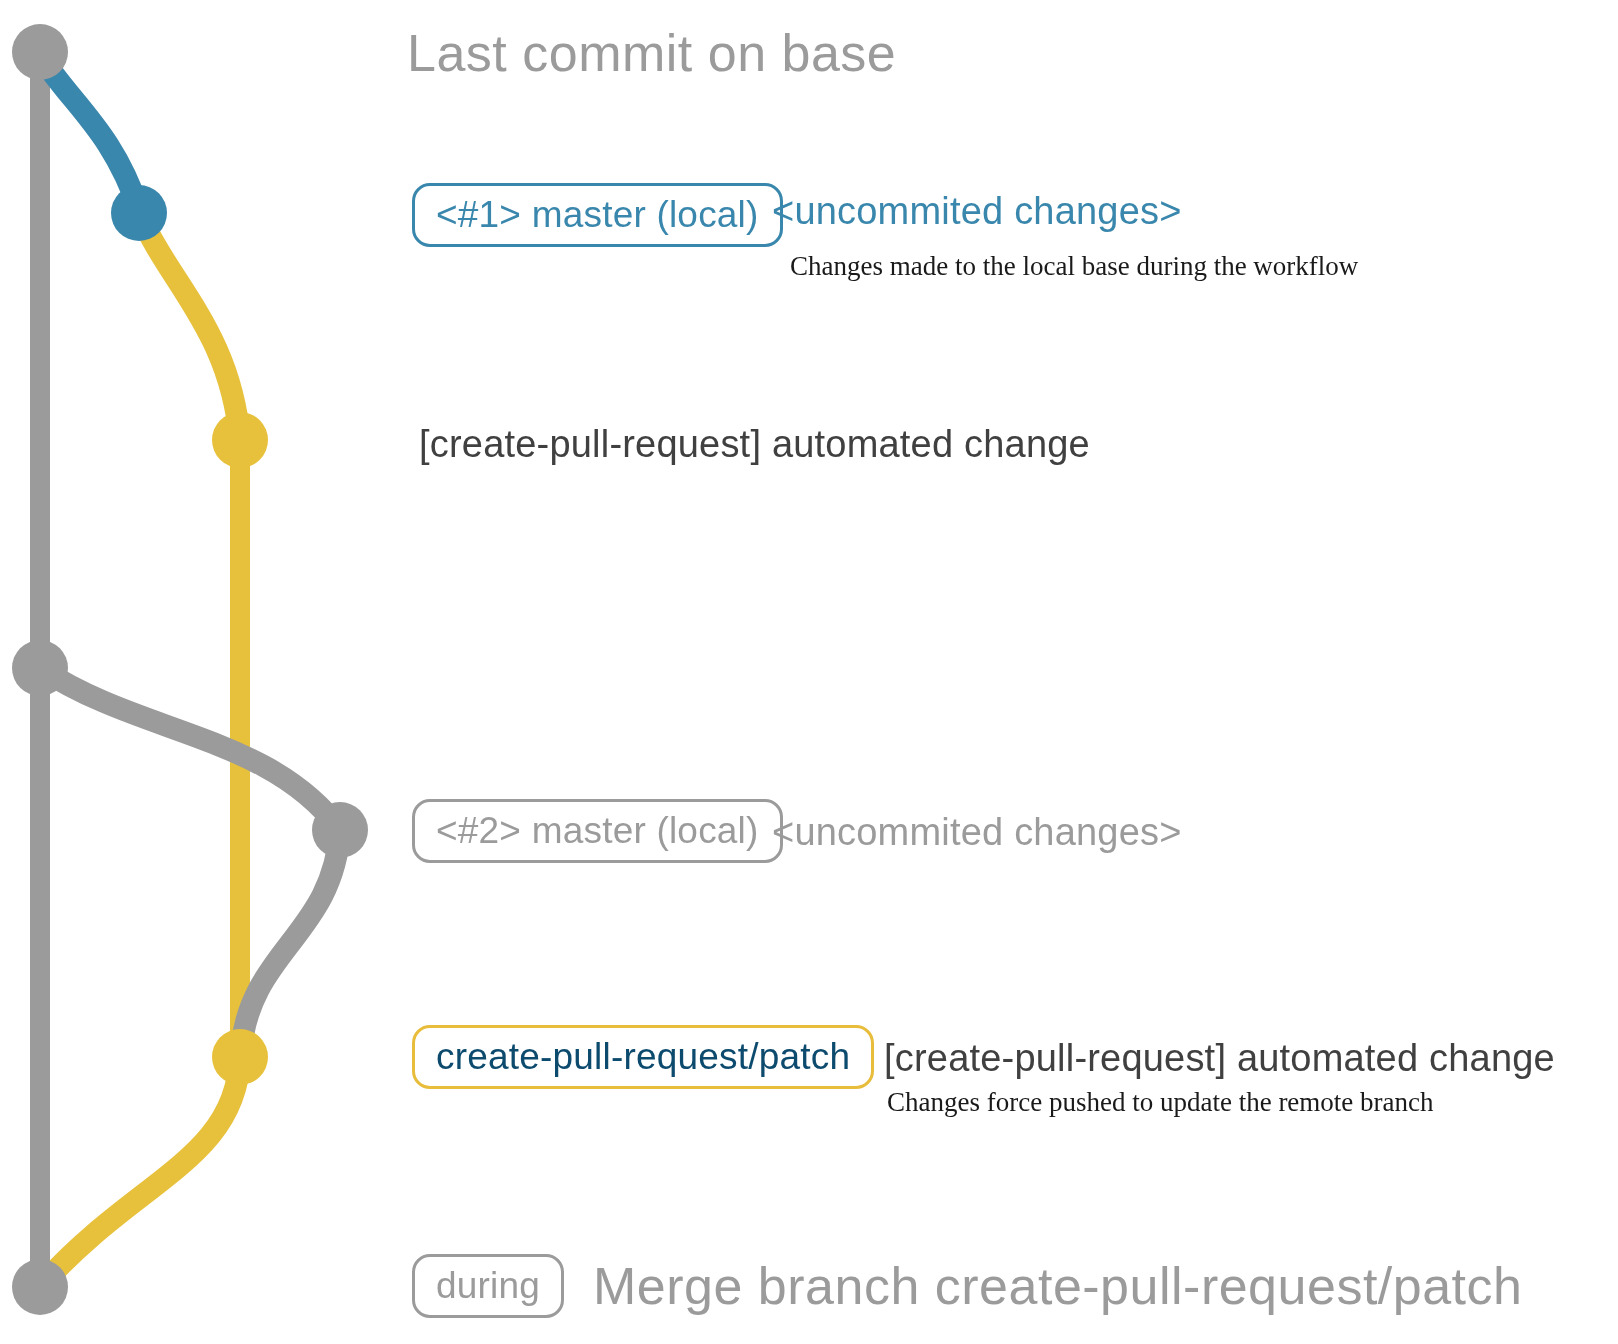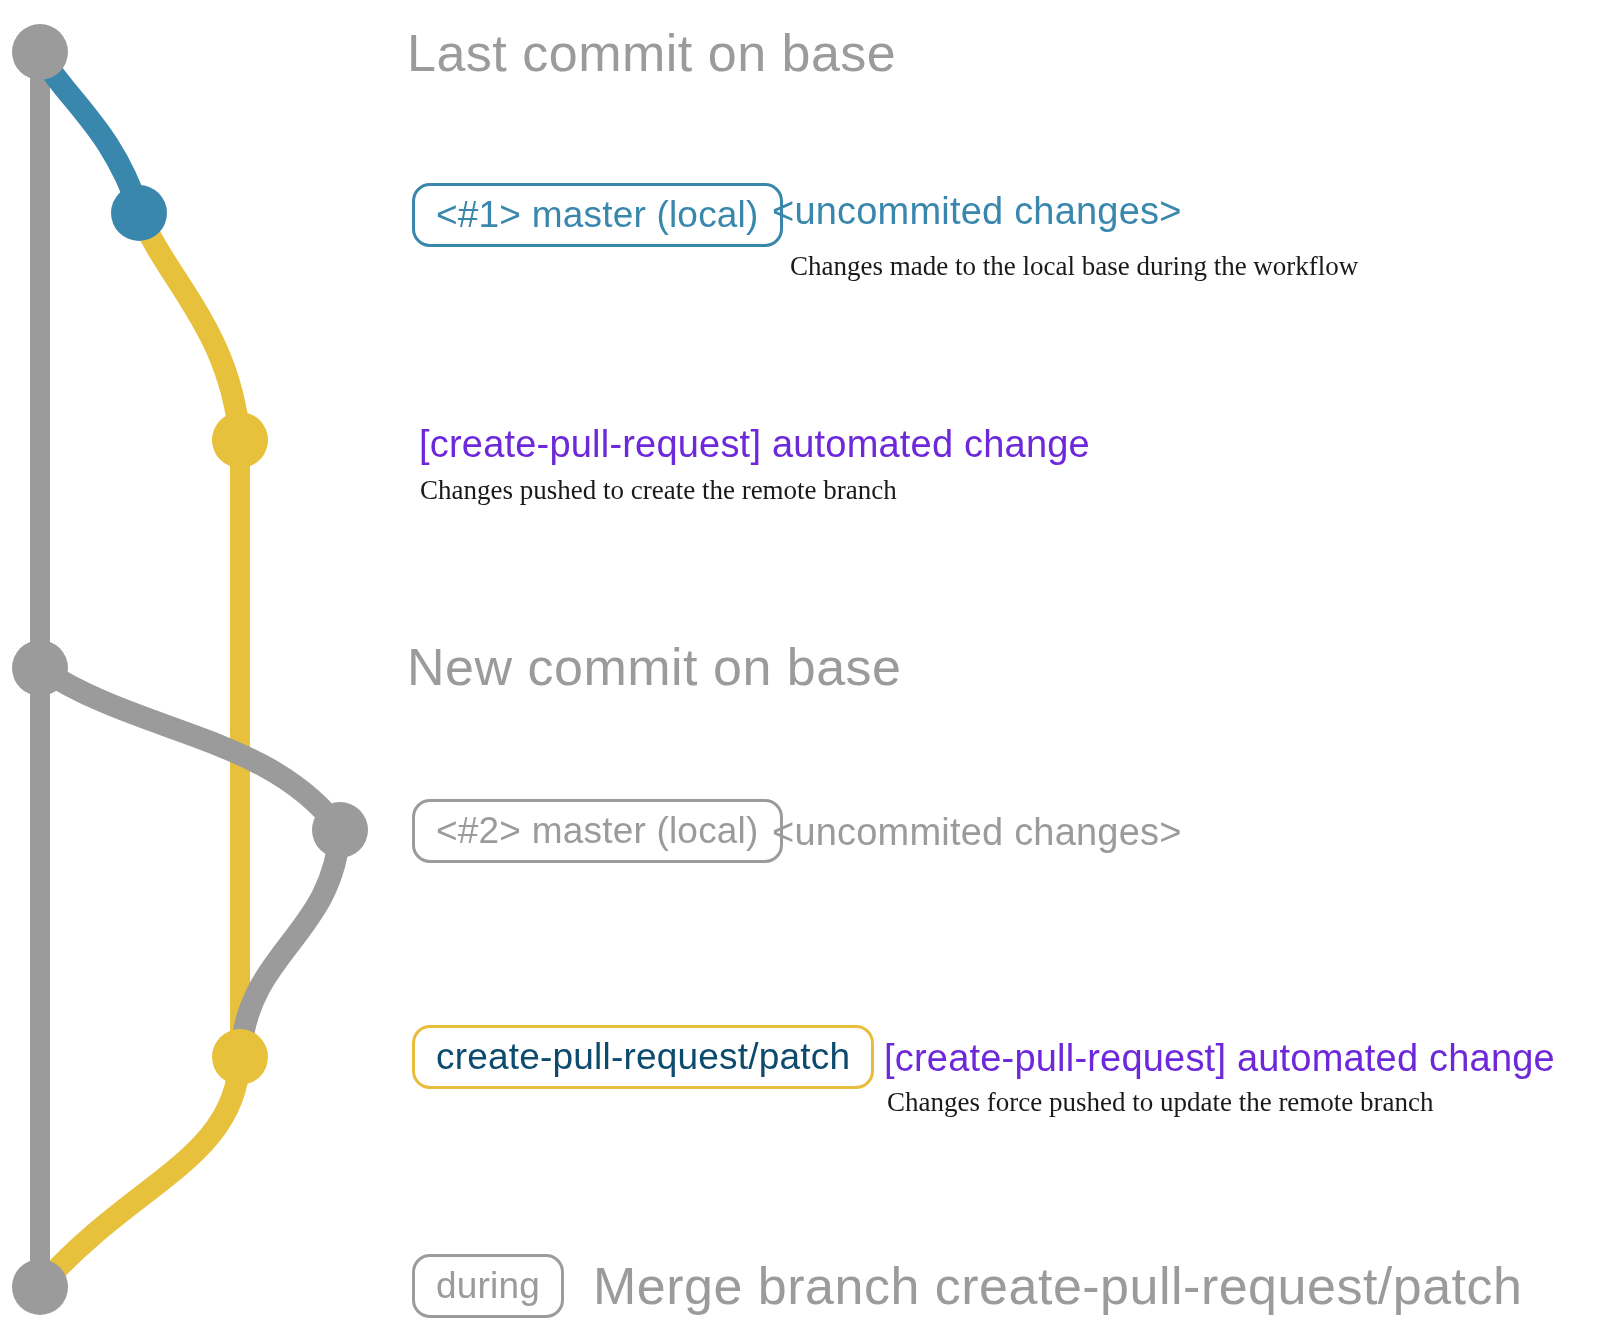--- a/index.html
+++ b/index.html
@@ -13,21 +13,21 @@
   }
   .graph-svg{position:absolute;left:0;top:0;}
   .ann{position:absolute;white-space:nowrap;}
   .vcenter{transform:translateY(-50%);}
   .gray-label{
     font-size:52px;color:#9b9b9b;letter-spacing:0.5px;
   }
   .note{font-size:38px;letter-spacing:0.2px;}
   .note.blue{color:#3a87ad;}
   .note.gray{color:#9b9b9b;}
-  .note.yellow{color:#6d28d9;}
+  .note.yellow{color:#404040;}
   .ref-box{
     display:inline-flex;align-items:center;justify-content:center;
     border:3.5px solid;border-radius:18px;
     padding:8px 21px;font-size:37px;letter-spacing:0.2px;
     background:#ffffff;
   }
   .ref-box.blue{border-color:#3a87ad;color:#3a87ad;}
   .ref-box.gray{border-color:#9b9b9b;color:#9b9b9b;}
   .ref-box.yellow{border-color:#e8bd3c;color:#0c4a6e;}
   .desc{
@@ -65,23 +65,21 @@
     <circle cx="40" cy="1287" r="28" fill="#9b9b9b"></circle>
   </svg>
 
   <div class="ann vcenter gray-label" style="left:407px;top:53px">Last commit on base</div>
 
   <div class="ann vcenter ref-box blue" style="left:412px;top:215px">&lt;#1&gt; master (local)</div>
   <div class="ann vcenter note blue" style="left:772px;top:211px">&lt;uncommited changes&gt;</div>
   <div class="ann desc" style="left:790px;top:246px">Changes made to the local base during the workflow</div>
 
   <div class="ann vcenter note yellow" style="left:419px;top:444px">[create-pull-request] automated change</div>
-  <div class="ann desc" style="left:420px;top:470px">Changes pushed to create the remote branch</div>
 
-  <div class="ann vcenter gray-label" style="left:407px;top:667px">New commit on base</div>
 
   <div class="ann vcenter ref-box gray" style="left:412px;top:831px">&lt;#2&gt; master (local)</div>
   <div class="ann vcenter note gray" style="left:772px;top:832px">&lt;uncommited changes&gt;</div>
 
   <div class="ann vcenter ref-box yellow" style="left:412px;top:1057px">create-pull-request/patch</div>
   <div class="ann vcenter note yellow" style="left:884px;top:1058px">[create-pull-request] automated change</div>
   <div class="ann desc" style="left:887px;top:1082px">Changes force pushed to update the remote branch</div>
 
   <div class="ann vcenter ref-box gray" style="left:412px;top:1286px">during</div>
   <div class="ann vcenter gray-label" style="left:593px;top:1286px">Merge branch create-pull-request/patch</div>

